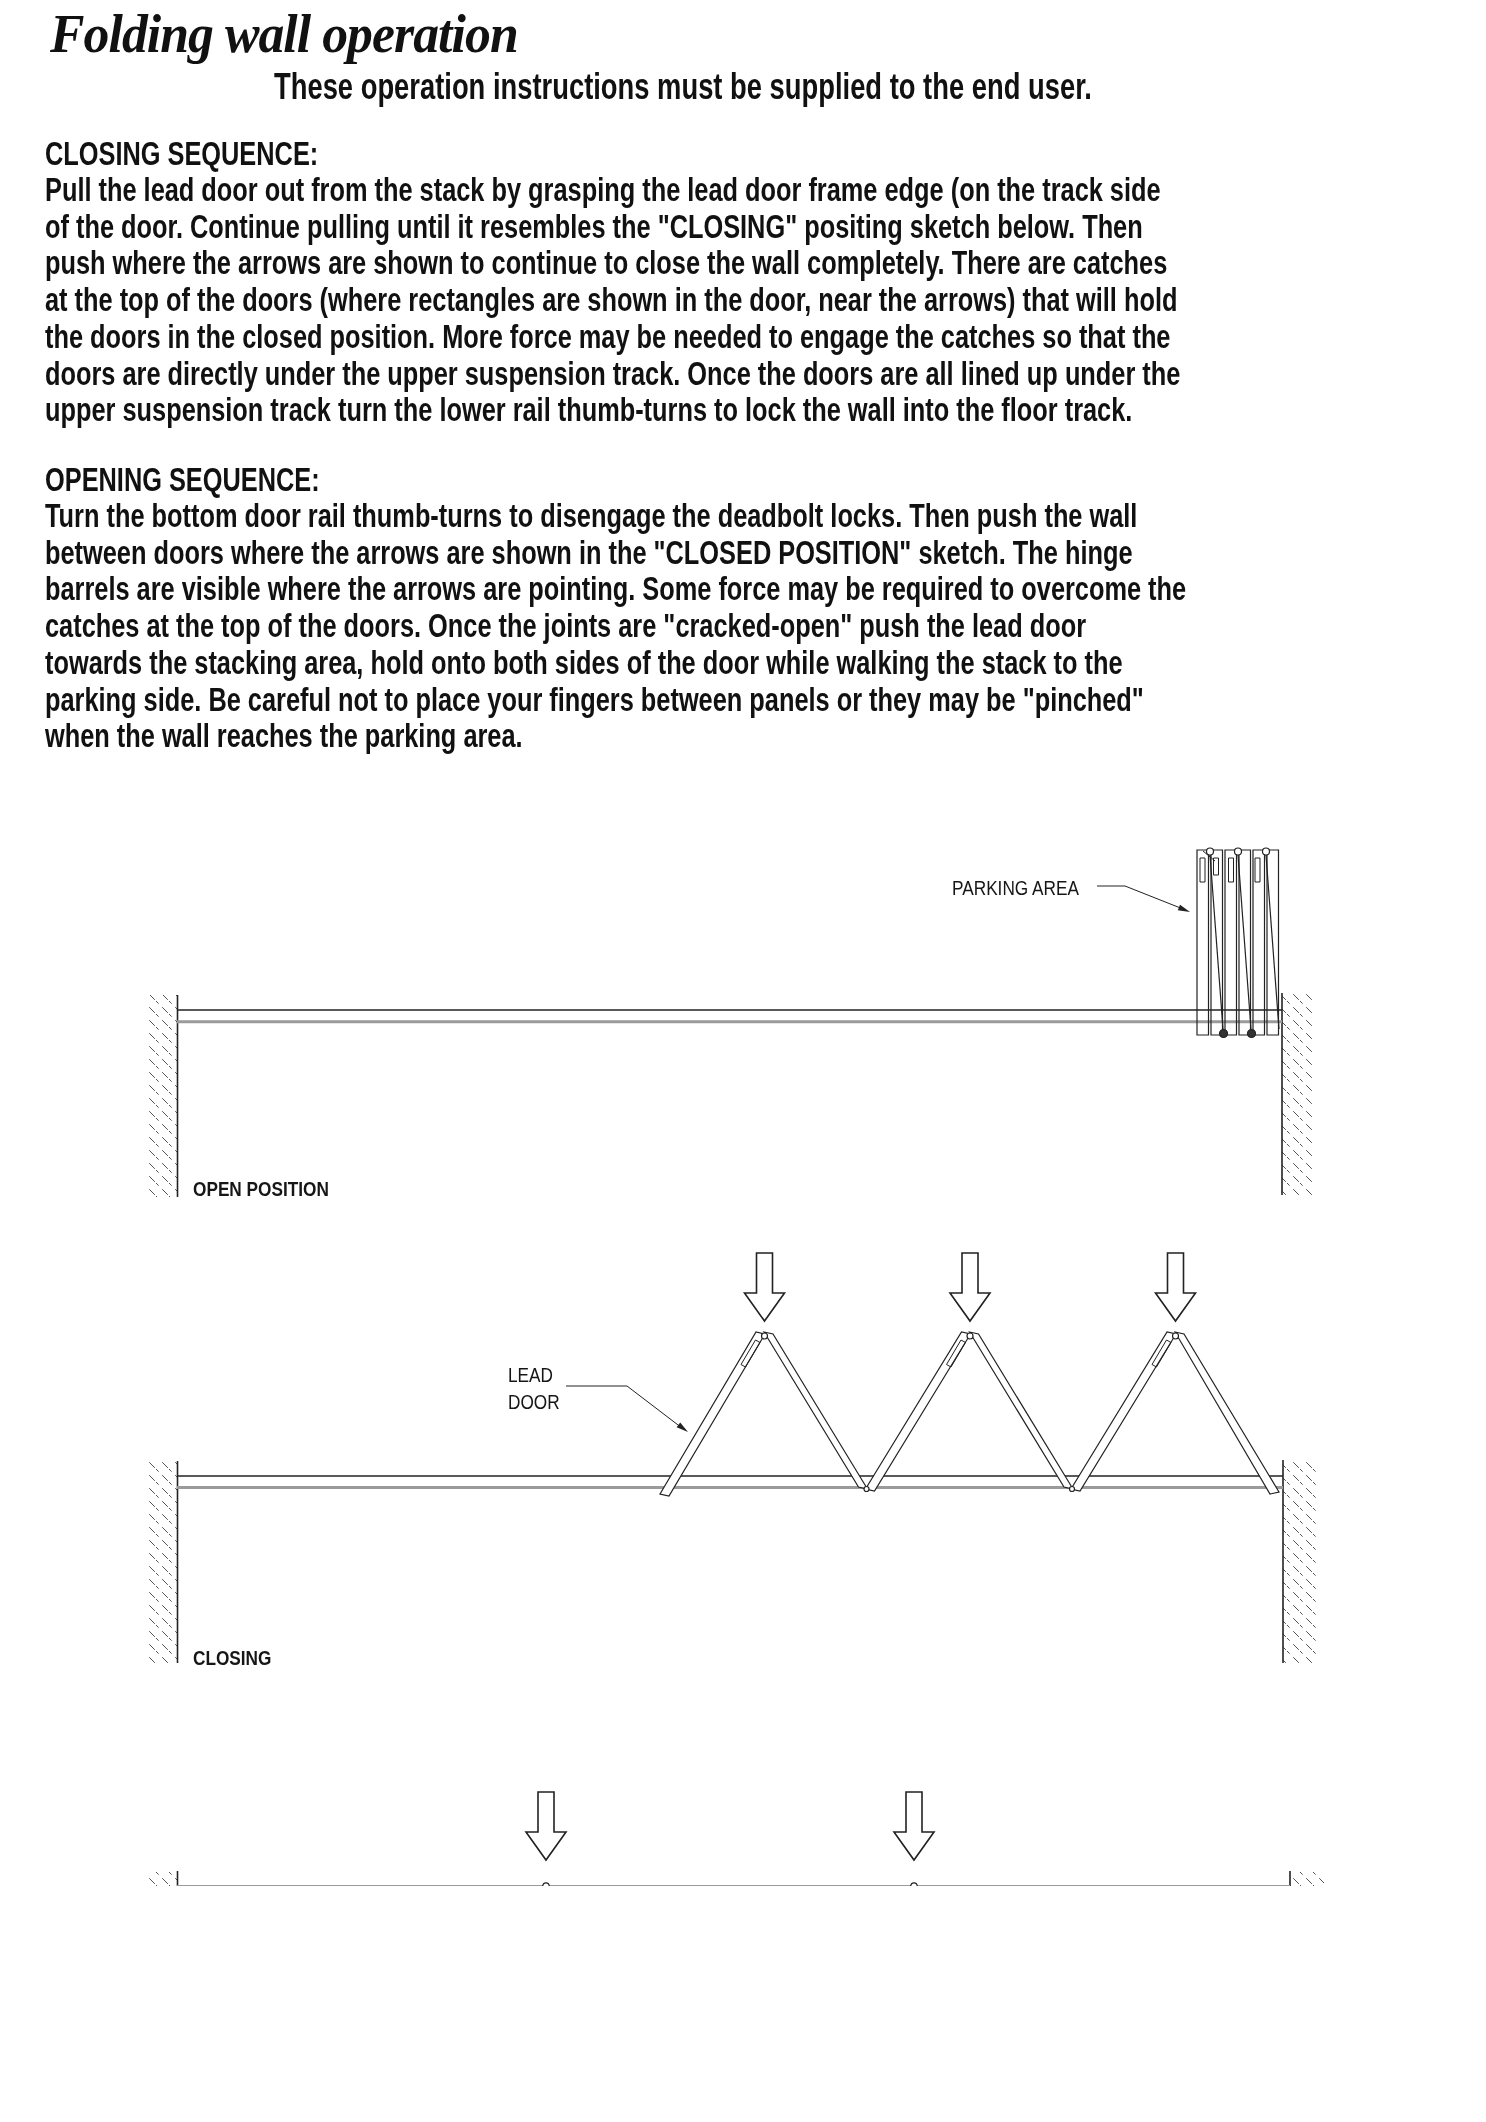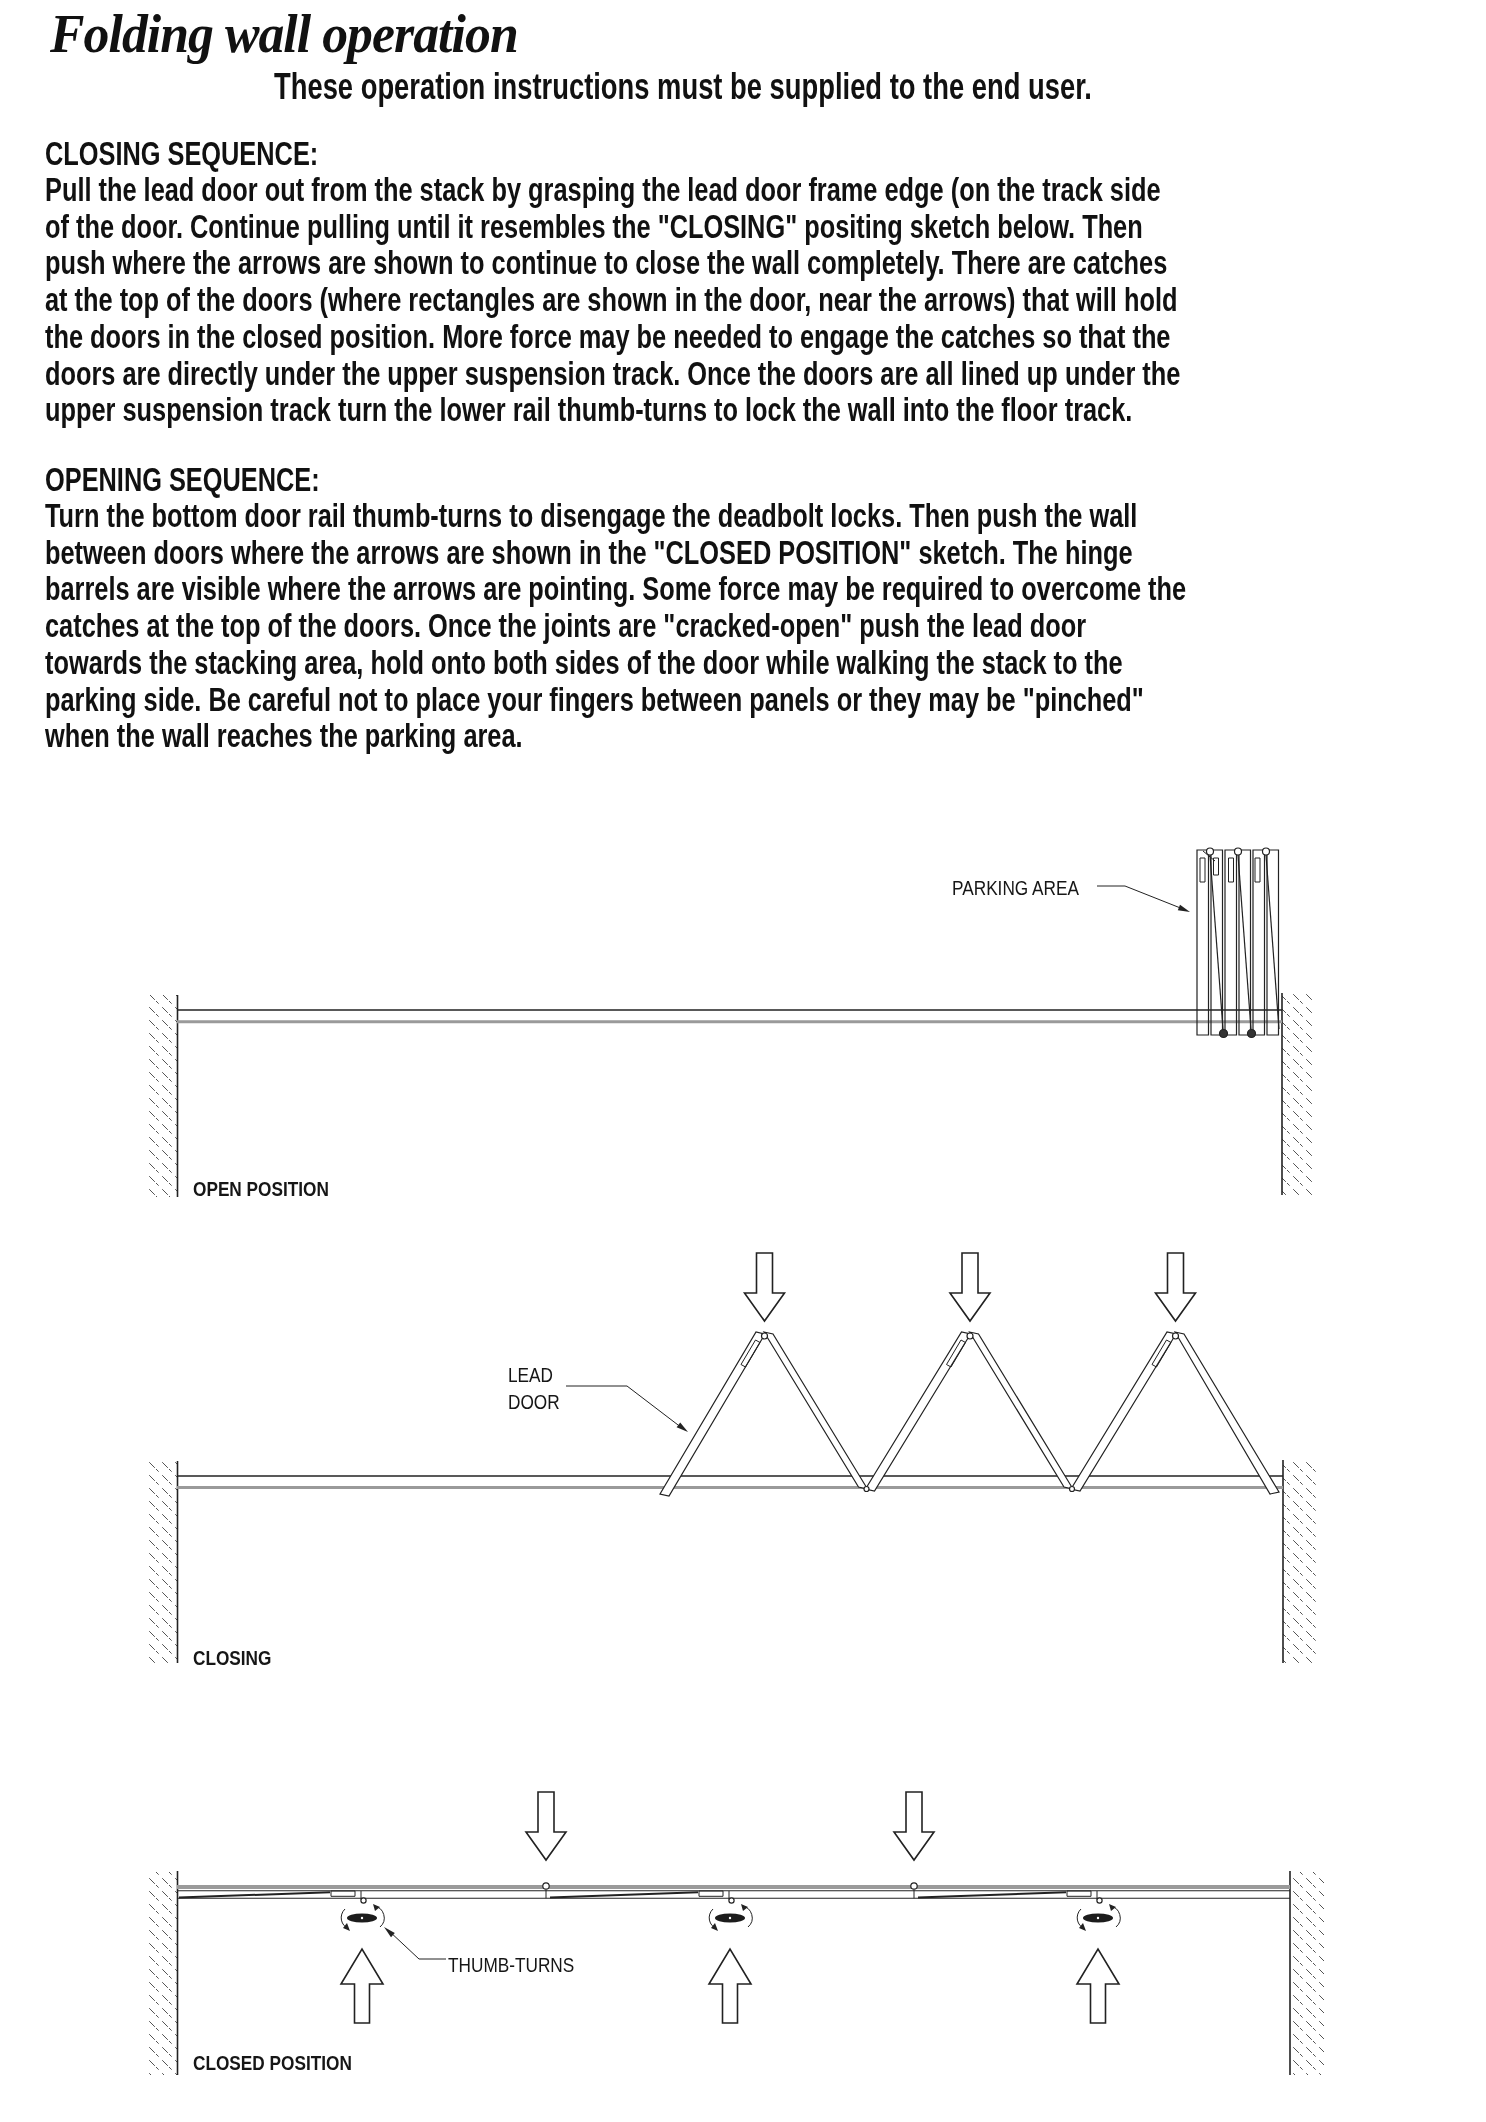--- a/index.html
+++ b/index.html
@@ -1,16 +1,16 @@
 <!DOCTYPE html>
 <html><head>
 <meta charset="utf-8">
 <style>
   html,body{margin:0;padding:0;background:#fff;}
-  #page{position:relative;width:1486px;height:2122px;background:#ffffff;overflow:hidden;
+  #page{position:relative;width:1486px;height:1886px;background:#ffffff;overflow:hidden;
         font-family:"Liberation Sans",sans-serif;color:#111;}
   .abs{position:absolute;}
   #title{left:50px;top:2px;font-family:"Liberation Serif",serif;font-style:italic;font-weight:700;
          font-size:55px;letter-spacing:-1px;transform:scaleX(.94);transform-origin:left top;white-space:pre;}
   #subtitle{left:274px;top:66px;font-weight:700;font-size:36px;transform:scaleX(.76);transform-origin:left top;white-space:pre;}
   .sec-h{left:45px;font-weight:700;font-size:32.5px;transform:scaleX(.78);transform-origin:left top;white-space:pre;}
   .sec-p{left:45px;font-weight:700;font-size:32.5px;line-height:36.7px;transform:scaleX(.78);
          transform-origin:left top;white-space:pre;}
   .cad{font-size:21px;color:#161616;transform:scaleX(.82);transform-origin:left top;white-space:pre-line;line-height:27px;}
   .cad-b{font-weight:700;}

